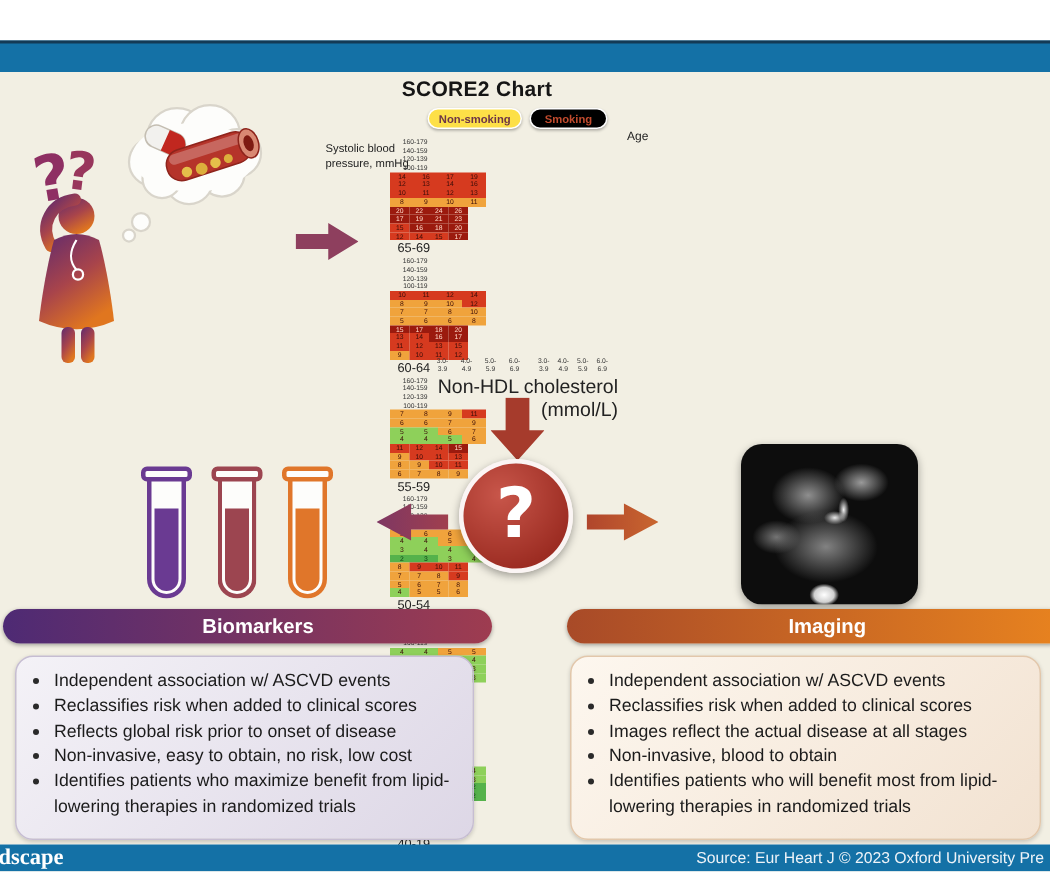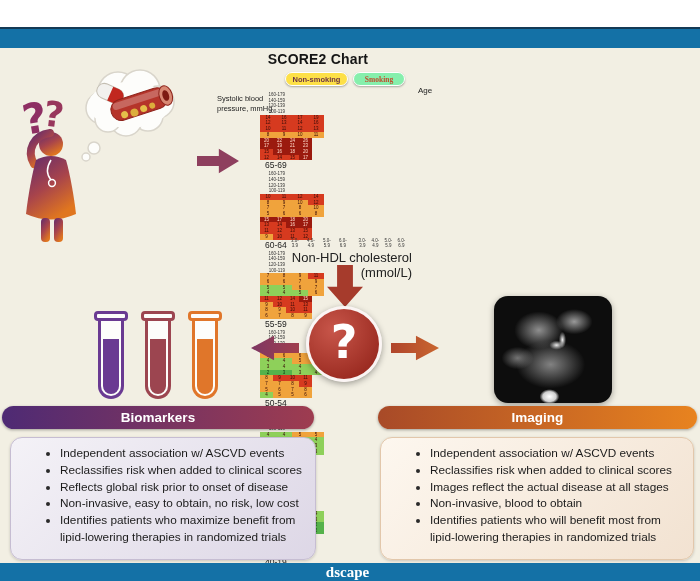--- a/index.html
+++ b/index.html
@@ -9,21 +9,21 @@
            background:var(--bar-blue,#1471a6);border-top:2px solid #143a55;box-sizing:border-box;}
   .content{position:absolute;left:0;top:48px;width:700px;height:515px;background:var(--bg-cream,#f2efe3);}
   .fig-title{position:absolute;left:0;top:51px;width:636px;text-align:center;
              font-size:14px;font-weight:bold;color:#151515;letter-spacing:.2px;}
 
   
   .pill{position:absolute;top:72px;height:14px;border-radius:8px;display:flex;align-items:center;
         justify-content:center;font-size:7.5px;font-weight:bold;border:1px solid #fff;
         box-shadow:0 1px 2px rgba(0,0,0,.3);box-sizing:border-box;}
   .pill-ns{left:285px;width:63px;background:#fde047;color:#6d3547;}
-  .pill-sm{left:353px;width:52px;background:#86efac;color:#c24b2e;font-family:Liberation Serif, serif;}
+  .pill-sm{left:353px;width:52px;background:#000000;color:#c24b2e;}
   .y-axis-label{position:absolute;left:217px;top:94px;font-size:7.5px;line-height:1.35;color:#222;}
   .age-header{position:absolute;left:418px;top:86px;font-size:8px;color:#222;}
   .grid{position:absolute;left:260px;top:92px;}
   .age-group{display:flex;align-items:stretch;border-bottom:1.2px solid #f2efe3;flex-direction:column;}
   .bp-col{width:27px;display:flex;flex-direction:column;}
   .bp-label{height:5.7px;line-height:5.7px;font-size:4.5px;text-align:right;padding-right:2px;
             color:#333;overflow:hidden;white-space:nowrap;}
   .block{display:grid;grid-template-rows:repeat(4,5.7px);}
   .block.ns{grid-template-columns:repeat(4,16px);}
   .block.sm{grid-template-columns:repeat(4,13px);}
@@ -81,34 +81,34 @@
       radial-gradient(46px 32px at 48% 64%, #828282 0%, rgba(130,130,130,0) 75%),
       radial-gradient(20px 14px at 20% 58%, #747474 0%, rgba(116,116,116,0) 80%),
       radial-gradient(8px 5px at 53% 46%, #ffffff 0%, rgba(255,255,255,0) 90%),
       radial-gradient(4px 9px at 58% 41%, #f2f2f2 0%, rgba(255,255,255,0) 90%),
       radial-gradient(12px 9px at 47% 94%, #ffffff 0%, #cfcfcf 55%, rgba(207,207,207,0) 82%),
       #0d0d0d;}
 
   
   .hdr{position:absolute;top:406px;height:23px;border-radius:12px;display:flex;align-items:center;
        justify-content:center;color:#fff;font-weight:bold;font-size:13.5px;
-       box-shadow:0 1px 3px rgba(0,0,0,.35);}
+       box-shadow:0 1px 3px rgba(0,0,0,.35);padding-left:14px;}
   .hdr-bio{left:2px;width:312px;background:linear-gradient(90deg,var(--bio-g1,#4e2a74),var(--bio-g2,#9e3c50));}
   .hdr-img{left:378px;width:319px;background:linear-gradient(90deg,var(--img-g1,#a84a28),var(--img-g2,#e8831f));}
   .panel{position:absolute;top:437px;height:123px;border-radius:12px;box-sizing:border-box;
          padding:7px 8px 6px 8px;box-shadow:0 1px 3px rgba(0,0,0,.18);}
   .panel-bio{left:10px;width:306px;background:linear-gradient(135deg,#f4f2f7,#ddd7e6);border:1px solid #c6bdd2;}
   .panel-img{left:380px;width:314px;background:linear-gradient(135deg,#fdf7ef,#f2e2d1);border:1px solid #e2c7ab;}
   .panel ul{margin:0;padding-left:17px;}
-  .panel li{font-size:11.8px;line-height:1.42;color:#1b1b1b;margin-left:24px;}
+  .panel li{font-size:11.8px;line-height:1.42;color:#1b1b1b;}
   .panel li::marker{color:#2a2a2a;}
 
   .footer{position:absolute;left:0;top:563px;width:700px;height:18px;background:var(--bar-blue,#1471a6);
           display:flex;align-items:center;justify-content:space-between;box-sizing:border-box;
-          padding:0 4px 0 0;flex-direction:column;}
+          padding:0 4px 0 0;}
   .footer-logo{font-family:"Liberation Serif",serif;font-weight:bold;font-size:15px;color:#fff;
                margin-left:-1px;line-height:18px;}
   .footer-source{font-size:10.5px;color:#eef3f8;white-space:nowrap;}
 </style>
 </head>
 <body>
 
 <div class="frame">
   <div class="top-bar"></div>
   <div class="content"></div>
@@ -536,14 +536,15 @@
         <li>Independent association w/ ASCVD events</li>
         <li>Reclassifies risk when added to clinical scores</li>
         <li>Images reflect the actual disease at all stages</li>
         <li>Non-invasive, blood to obtain</li>
         <li>Identifies patients who will benefit most from lipid-lowering therapies in randomized trials</li>
       </ul>
   </div>
 
   <div class="footer">
     <span class="footer-logo">dscape</span>
+    <span class="footer-source">Source: Eur Heart J © 2023 Oxford University Pre</span>
   </div>
 </div>
 
 </body></html>

